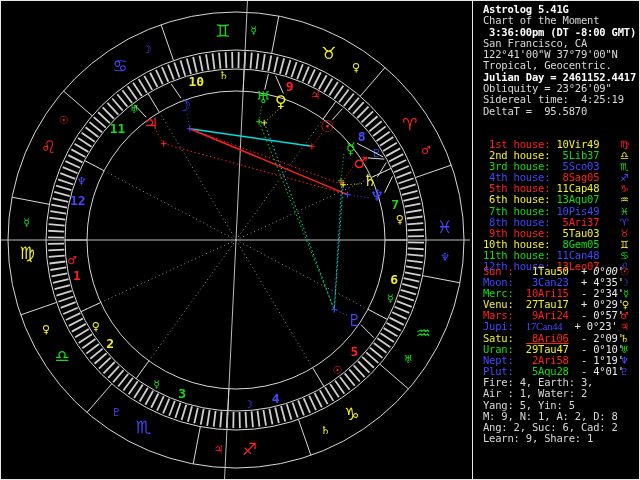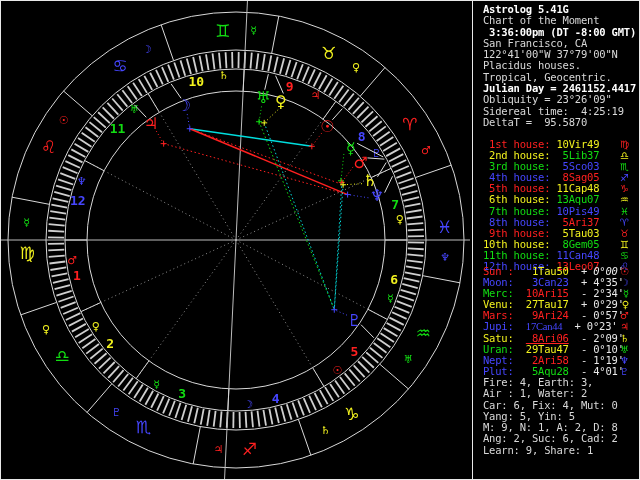--- a/index.html
+++ b/index.html
@@ -345,21 +345,20 @@
       <line x1="334.2837769186608" y1="306.7176390492601" x2="334.2837769186608" y2="312.7176390492601" stroke="#4646ff" stroke-width="1"></line>
       <text x="354.3846355478564" y="320.21270514202354" fill="#4646ff" font-size="16" text-anchor="middle" font-family="&quot;DejaVu Sans&quot;,sans-serif" dominant-baseline="central">♇</text>
     </svg>
   <div id="sidebar">
     <div class="blk" id="hdr" style="top:4px;">
         <div class="ln b">Astrolog 5.41G</div>
         <div class="ln">Chart of the Moment</div>
         <div class="ln b"> 3:36:00pm (DT -8:00 GMT)</div>
         <div class="ln">San Francisco, CA</div>
         <div class="ln">122°41'00"W 37°79'00"N</div>
-        <div class="ln">Placidus houses.</div>
         <div class="ln">Tropical, Geocentric.</div>
         <div class="ln b">Julian Day = 2461152.4417</div>
         <div class="ln">Obliquity = 23°26'09"</div>
         <div class="ln">Sidereal time:  4:25:19</div>
         <div class="ln">DeltaT =  95.5870</div>
       </div>
     <div class="blk" id="hous" style="top:139px;">
         <div class="row"><span style="color: rgb(255, 32, 32);"> 1st house: </span><span style="color: rgb(242, 242, 30);">10Vir49</span><span class="gly" style="color: rgb(255, 32, 32);">♍</span></div>
         <div class="row"><span style="color: rgb(242, 242, 30);"> 2nd house: </span><span style="color: rgb(18, 221, 18);"> 5Lib37</span><span class="gly" style="color: rgb(242, 242, 30);">♎</span></div>
         <div class="row"><span style="color: rgb(18, 221, 18);"> 3rd house: </span><span style="color: rgb(70, 70, 255);"> 5Sco03</span><span class="gly" style="color: rgb(18, 221, 18);">♏</span></div>
@@ -381,21 +380,20 @@
         <div class="row"><span style="color: rgb(255, 32, 32);">Mars:  </span><span style="color: rgb(255, 32, 32);"> 9Ari24</span><span style="color: rgb(232, 232, 232);">  - 0°57'</span><span class="gly" style="color: rgb(255, 32, 32);">♂</span></div>
         <div class="row"><span style="color: rgb(70, 70, 255);">Jupi:  </span><span style="color: rgb(70, 70, 255); font-family: Liberation Serif, serif;">17Can44</span><span style="color: rgb(232, 232, 232);">  + 0°23'</span><span class="gly" style="color: rgb(255, 32, 32);">♃</span></div>
         <div class="row"><span style="color: rgb(242, 242, 30);">Satu:  </span><span style="color: rgb(255, 32, 32); text-decoration: underline;"> 8Ari06</span><span style="color: rgb(232, 232, 232);">  - 2°09'</span><span class="gly" style="color: rgb(242, 242, 30);">♄</span></div>
         <div class="row"><span style="color: rgb(18, 221, 18);">Uran:  </span><span style="color: rgb(242, 242, 30);">29Tau47</span><span style="color: rgb(232, 232, 232);">  - 0°10'</span><span class="gly" style="color: rgb(18, 221, 18);">♅</span></div>
         <div class="row"><span style="color: rgb(70, 70, 255);">Nept:  </span><span style="color: rgb(255, 32, 32);"> 2Ari58</span><span style="color: rgb(232, 232, 232);">  - 1°19'</span><span class="gly" style="color: rgb(70, 70, 255);">♆</span></div>
         <div class="row"><span style="color: rgb(70, 70, 255);">Plut:  </span><span style="color: rgb(18, 221, 18);"> 5Aqu28</span><span style="color: rgb(232, 232, 232);">  - 4°01'</span><span class="gly" style="color: rgb(70, 70, 255);">♇</span></div>
       </div>
     <div class="blk" id="foot" style="top:377px;">
         <div class="ln">Fire: 4, Earth: 3,</div>
         <div class="ln">Air : 1, Water: 2</div>
-        <div class="ln">Car: 6, Fix: 4, Mut: 0</div>
         <div class="ln">Yang: 5, Yin: 5</div>
         <div class="ln">M: 9, N: 1, A: 2, D: 8</div>
         <div class="ln">Ang: 2, Suc: 6, Cad: 2</div>
         <div class="ln">Learn: 9, Share: 1</div>
       </div>
   </div>
   <div id="divider"></div>
   <div id="frame"></div>
 </div>
 

